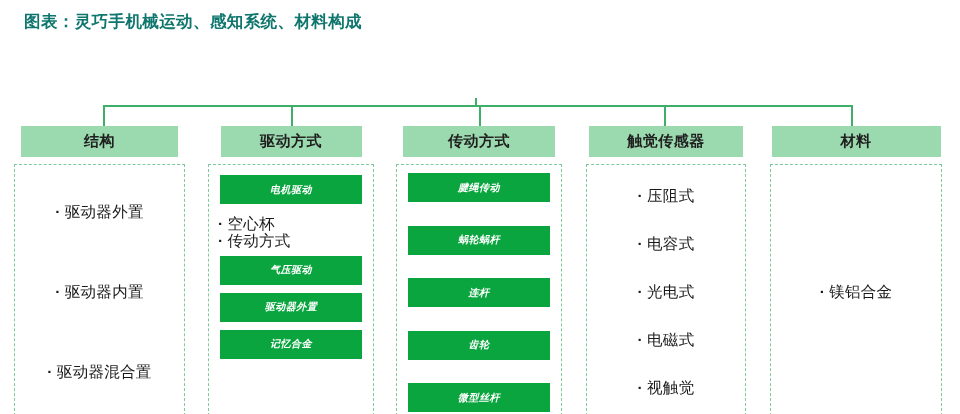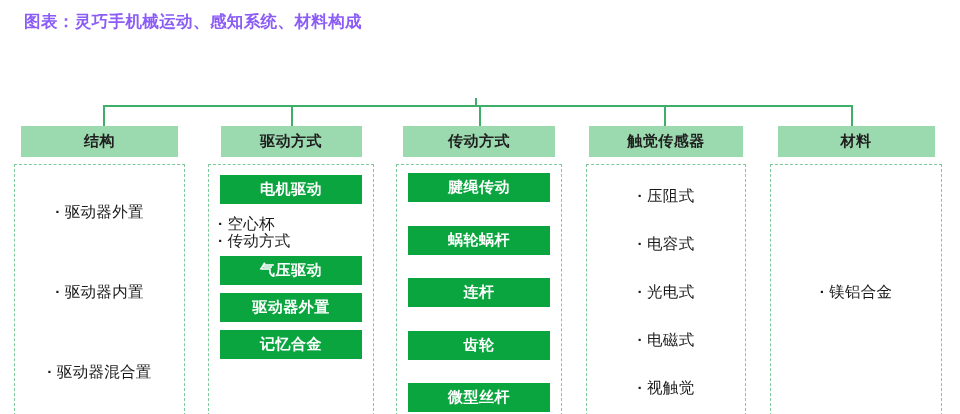--- a/index.html
+++ b/index.html
@@ -23,21 +23,21 @@
   }
 
   
   .title {
     position: absolute;
     left: 24px;
     top: 11px;
     font-size: 16.5px;
     font-weight: bold;
     letter-spacing: 0.4px;
-    color: #8b5cf6;
+    color: #0f766e;
     white-space: nowrap;
   }
 
   
   .root-node {
     position: absolute;
     left: 400px;
     top: 65px;
     width: 152px;
     height: 33px;
@@ -101,21 +101,21 @@
     font-size: 15px;
     font-weight: bold;
     color: #1f1f1f;
     letter-spacing: 0.5px;
     margin: 0 auto;
   }
   .col1 .col-header { width: 157px; }
   .col2 .col-header { width: 141px; }
   .col3 .col-header { width: 152px; }
   .col4 .col-header { width: 154px; }
-  .col5 .col-header { width: 157px; }
+  .col5 .col-header { width: 169px; }
 
   .col-body {
     margin-top: 7px;
     border: 1px dashed #7FC99B;
     box-sizing: border-box;
     height: 257px;
     padding: 8px 7px;
     display: flex;
     flex-direction: column;
   }
@@ -143,28 +143,29 @@
   .bullet-item::before {
     content: "·";
     margin-right: 4px;
     font-weight: bold;
   }
 
   
   .chip {
     background: #0AA53E;
     color: #ffffff;
-    font-size: 15px;
+    font-size: 10px;
     font-weight: bold;
     height: 29px;
     display: flex;
     align-items: center;
     justify-content: center;
     letter-spacing: 0.5px;
     margin: 0 4px;
+    font-style: italic;
   }
 
   .sub-bullets {
     margin: 3px 0 6px 2px;
   }
   .sub-bullets .bullet-item {
     display: block;
     line-height: 1.12;
     font-size: 15.5px;
   }

